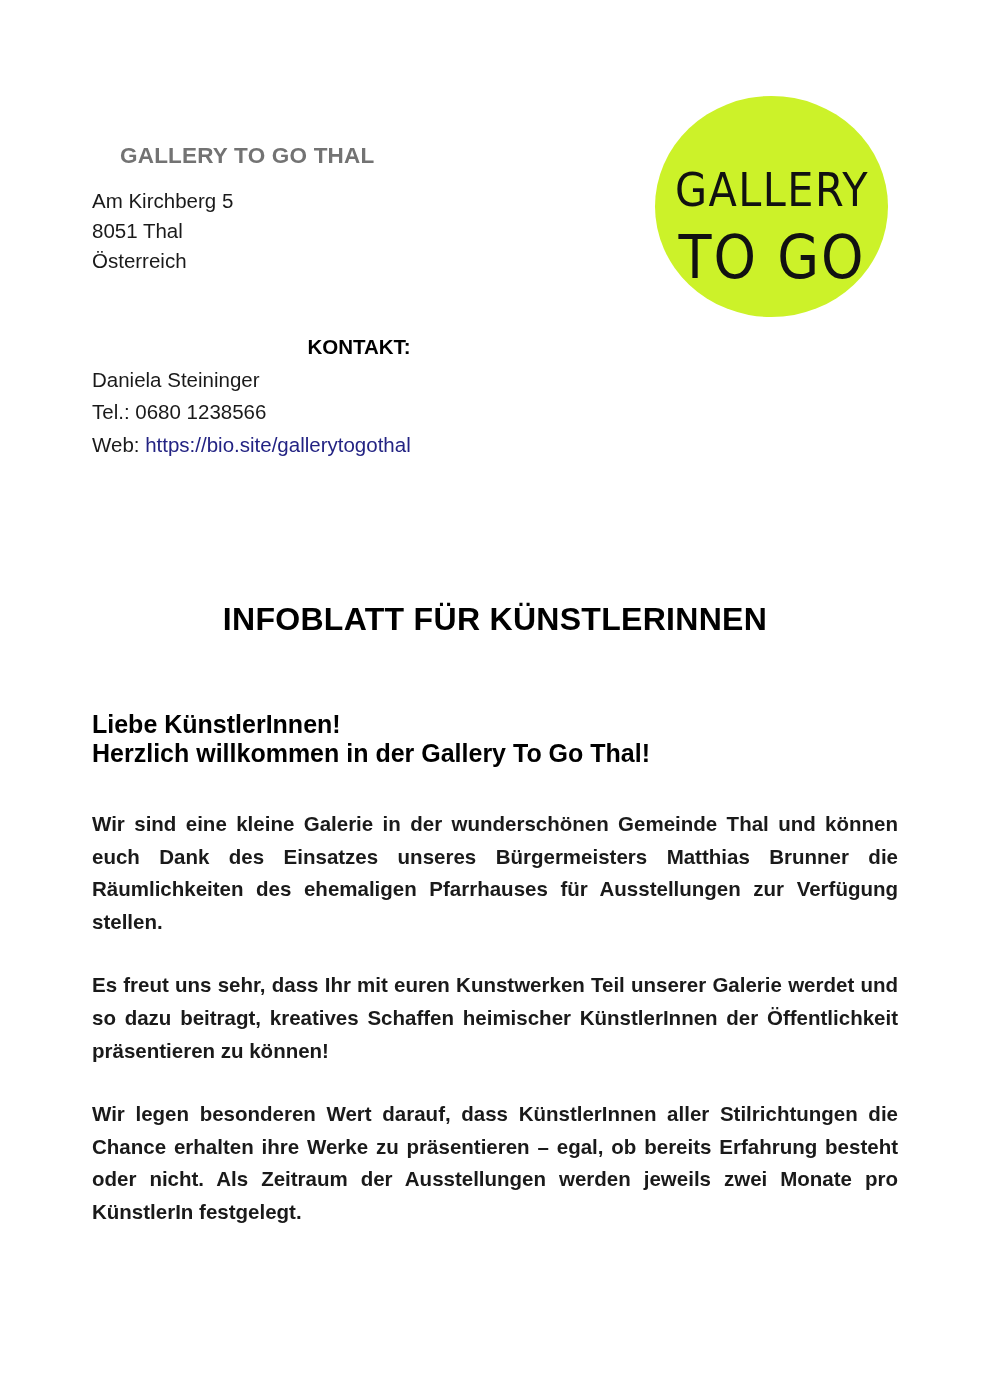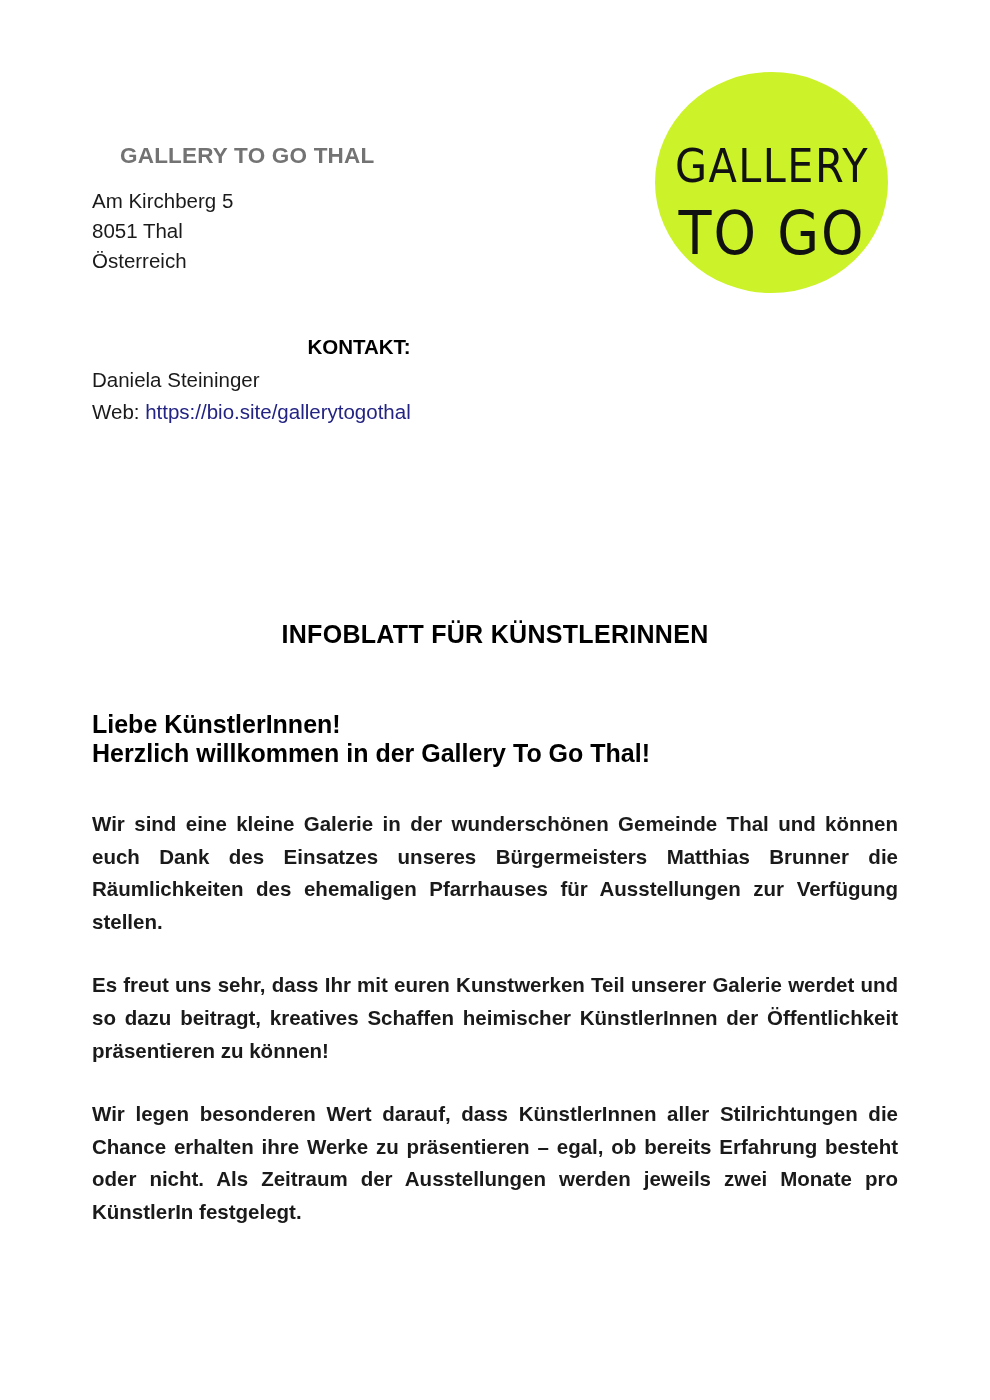--- a/index.html
+++ b/index.html
@@ -20,21 +20,21 @@
   .page {
     position: absolute;
     inset: 0;
     background: #ffffff;
   }
 
   
   .logo-badge {
     position: absolute;
     left: 655px;
-    top: 72px;
+    top: 96px;
     width: 233px;
     height: 221px;
   }
   .logo-circle {
     position: absolute;
     inset: 0;
     border-radius: 50%;
     background: #ccf229;
   }
   .logo-svg {
@@ -98,26 +98,26 @@
     text-align: right;
   }
   .contact-line { white-space: nowrap; }
   .link {
     color: #232383;
   }
 
   .doc-title {
     position: absolute;
     left: 92px;
-    top: 620px;
+    top: 601px;
     width: 806px;
     text-align: center;
     font-family: "Liberation Sans", sans-serif;
     font-weight: bold;
-    font-size: 25px;
+    font-size: 32px;
     letter-spacing: 0.3px;
     color: #000000;
   }
 
   .greeting {
     position: absolute;
     left: 92px;
     top: 710px;
     width: 806px;
     font-family: "Liberation Sans", sans-serif;
@@ -166,20 +166,21 @@
 
   <div class="addr-block">
     <div class="addr-line">Am Kirchberg 5</div>
     <div class="addr-line">8051 Thal</div>
     <div class="addr-line">Österreich</div>
   </div>
 
   <div class="contact-block">
     <div class="contact-line contact-label">KONTAKT:</div>
     <div class="contact-line">Daniela Steininger</div>
+    <div class="contact-line"><span>Tel.:  </span><span>0680 1238566</span></div>
     <div class="contact-line"><span>Web: </span><span class="link">https://bio.site/gallerytogothal</span></div>
   </div>
 
   <div class="doc-title">INFOBLATT FÜR KÜNSTLERINNEN</div>
 
   <div class="greeting">
     <div class="greeting-line">Liebe KünstlerInnen!</div>
     <div class="greeting-line">Herzlich willkommen in der Gallery To Go Thal!</div>
   </div>
 

